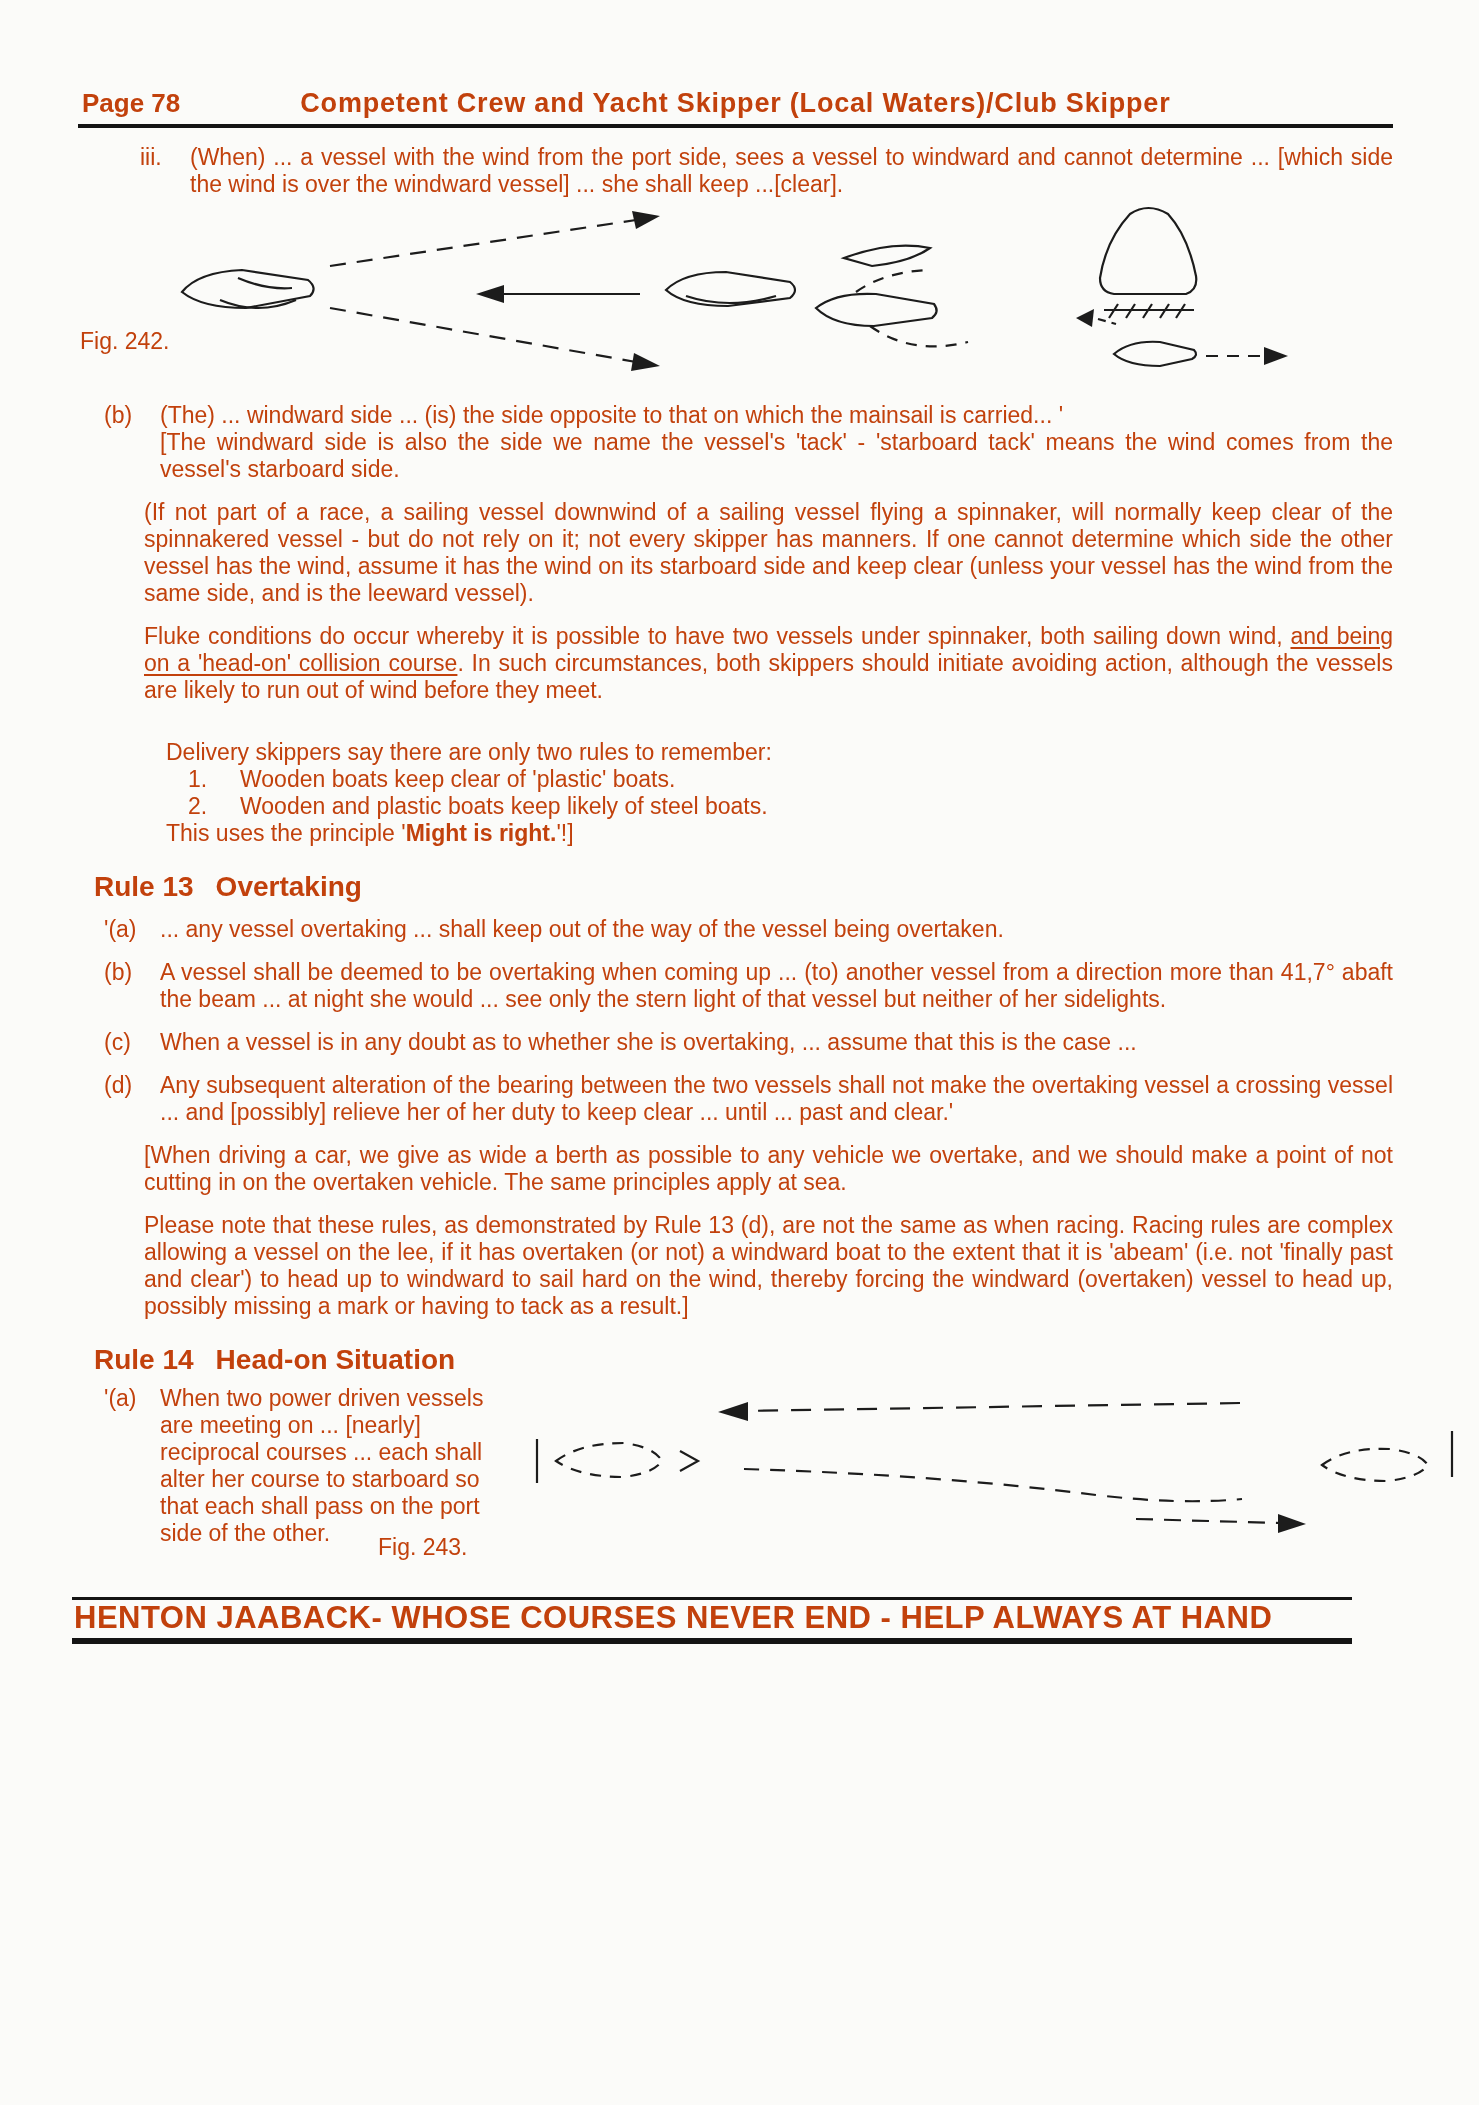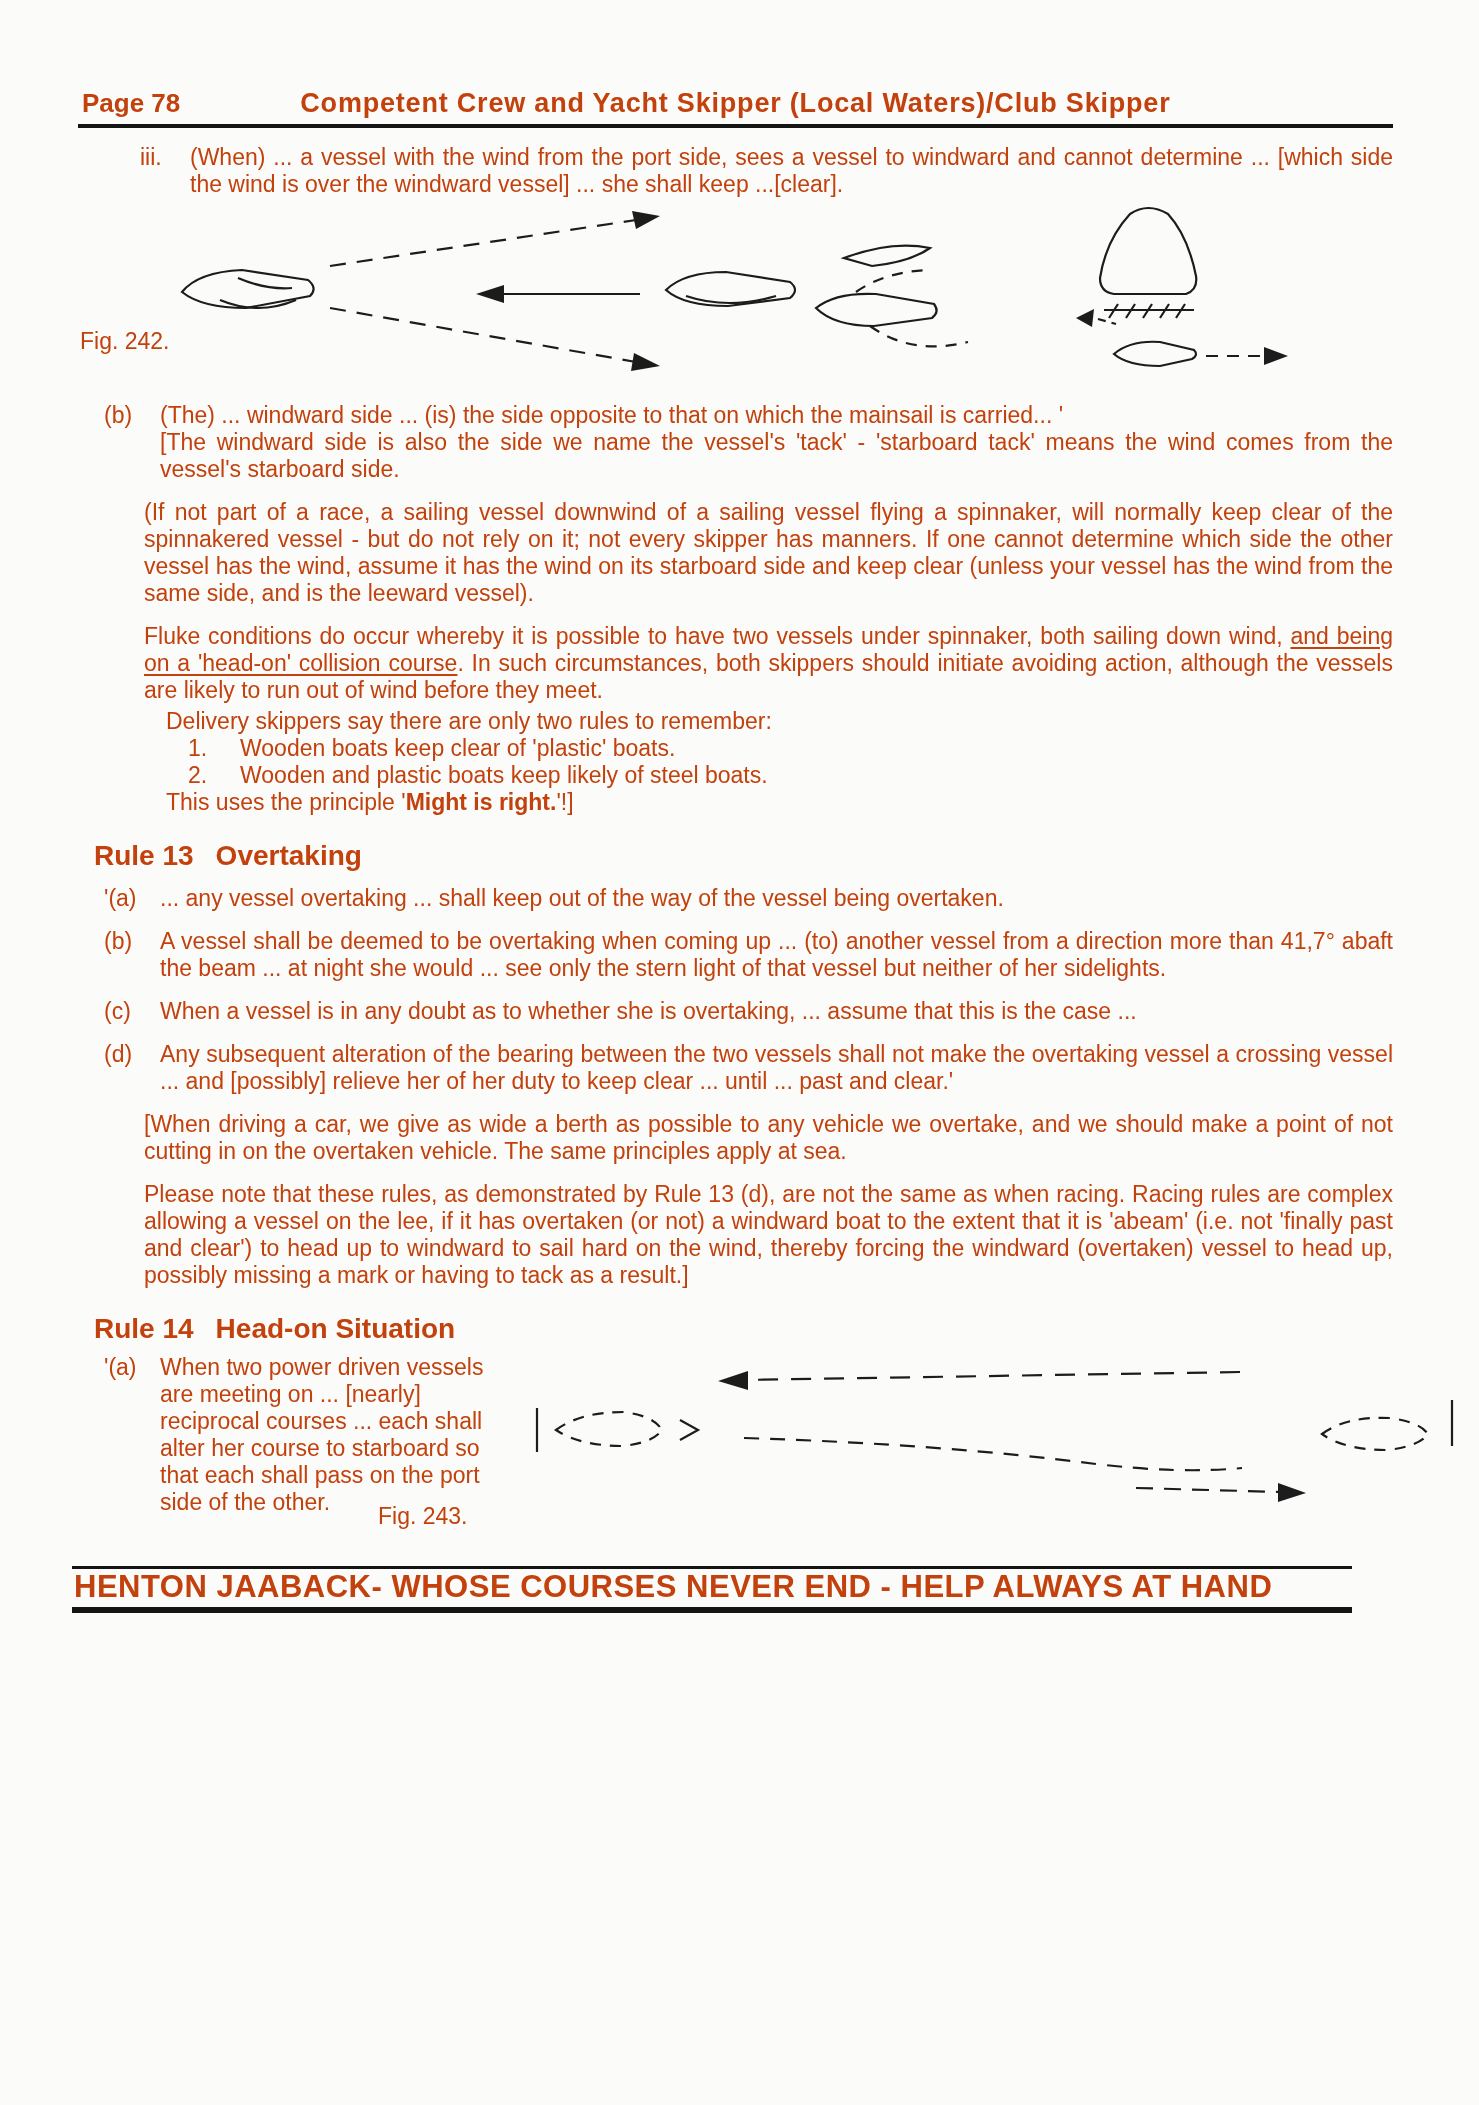--- a/index.html
+++ b/index.html
@@ -34,21 +34,21 @@
   .item.intro .marker{flex:0 0 50px;}
   
   .figure242{position:relative;height:182px;margin-top:6px;}
   .fig242-svg{position:absolute;left:90px;top:2px;}
   .cap242{position:absolute;left:2px;top:124px;}
   
   .para{margin:16px 0 0 66px;max-width:1250px;text-align:justify;}
   .plain{text-align:left;}
   .u{text-decoration:underline;text-underline-offset:3px;}
   
-  .delivery{margin:4px 0 0 88px;max-width:1180px;}
+  .delivery{margin:35px 0 0 88px;max-width:1180px;}
   .num-item{display:flex;margin-left:22px;}
   .num-item .num{flex:0 0 52px;}
   
   .rule-heading{margin:26px 0 0 16px;font-size:28px;font-weight:bold;}
   .rule-heading .rule-title{margin-left:22px;}
   
   .rule14-row{position:relative;margin-top:12px;height:196px;}
   .rule14-text{display:flex;margin-left:26px;width:420px;}
   .rule14-text .marker{flex:0 0 56px;white-space:pre;}
   .rule14-text .text{flex:0 1 340px;text-align:left;}

